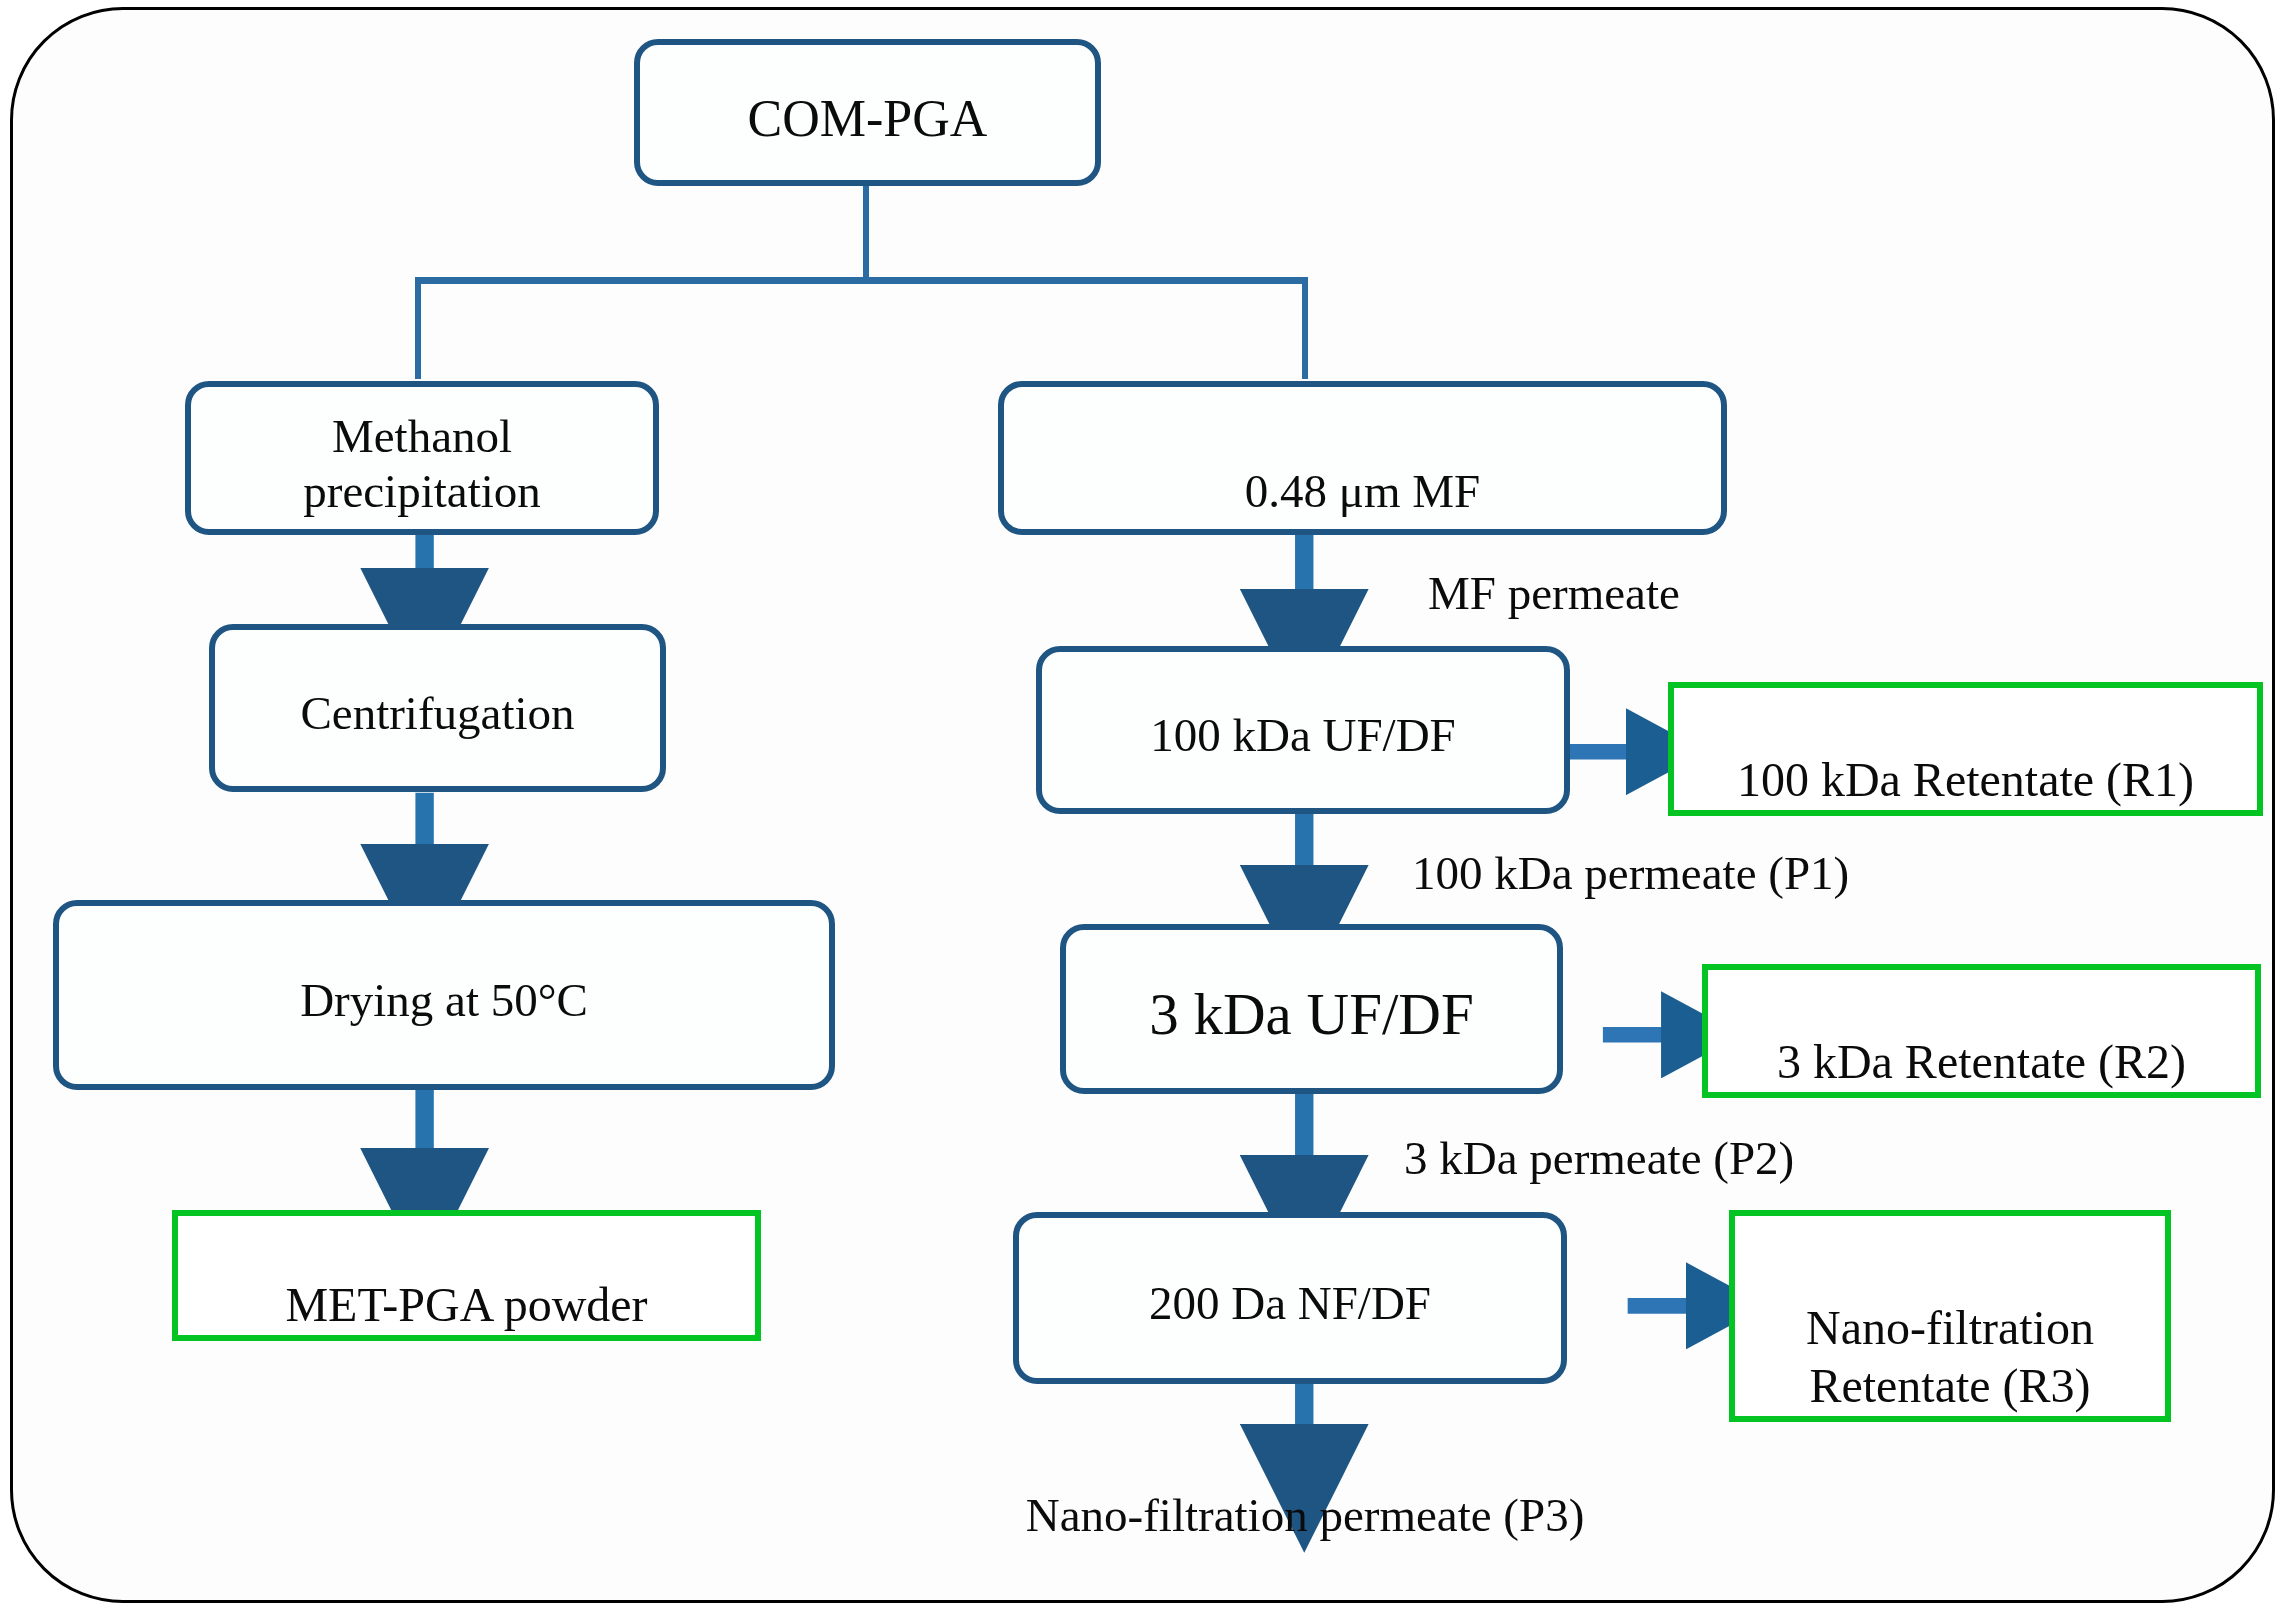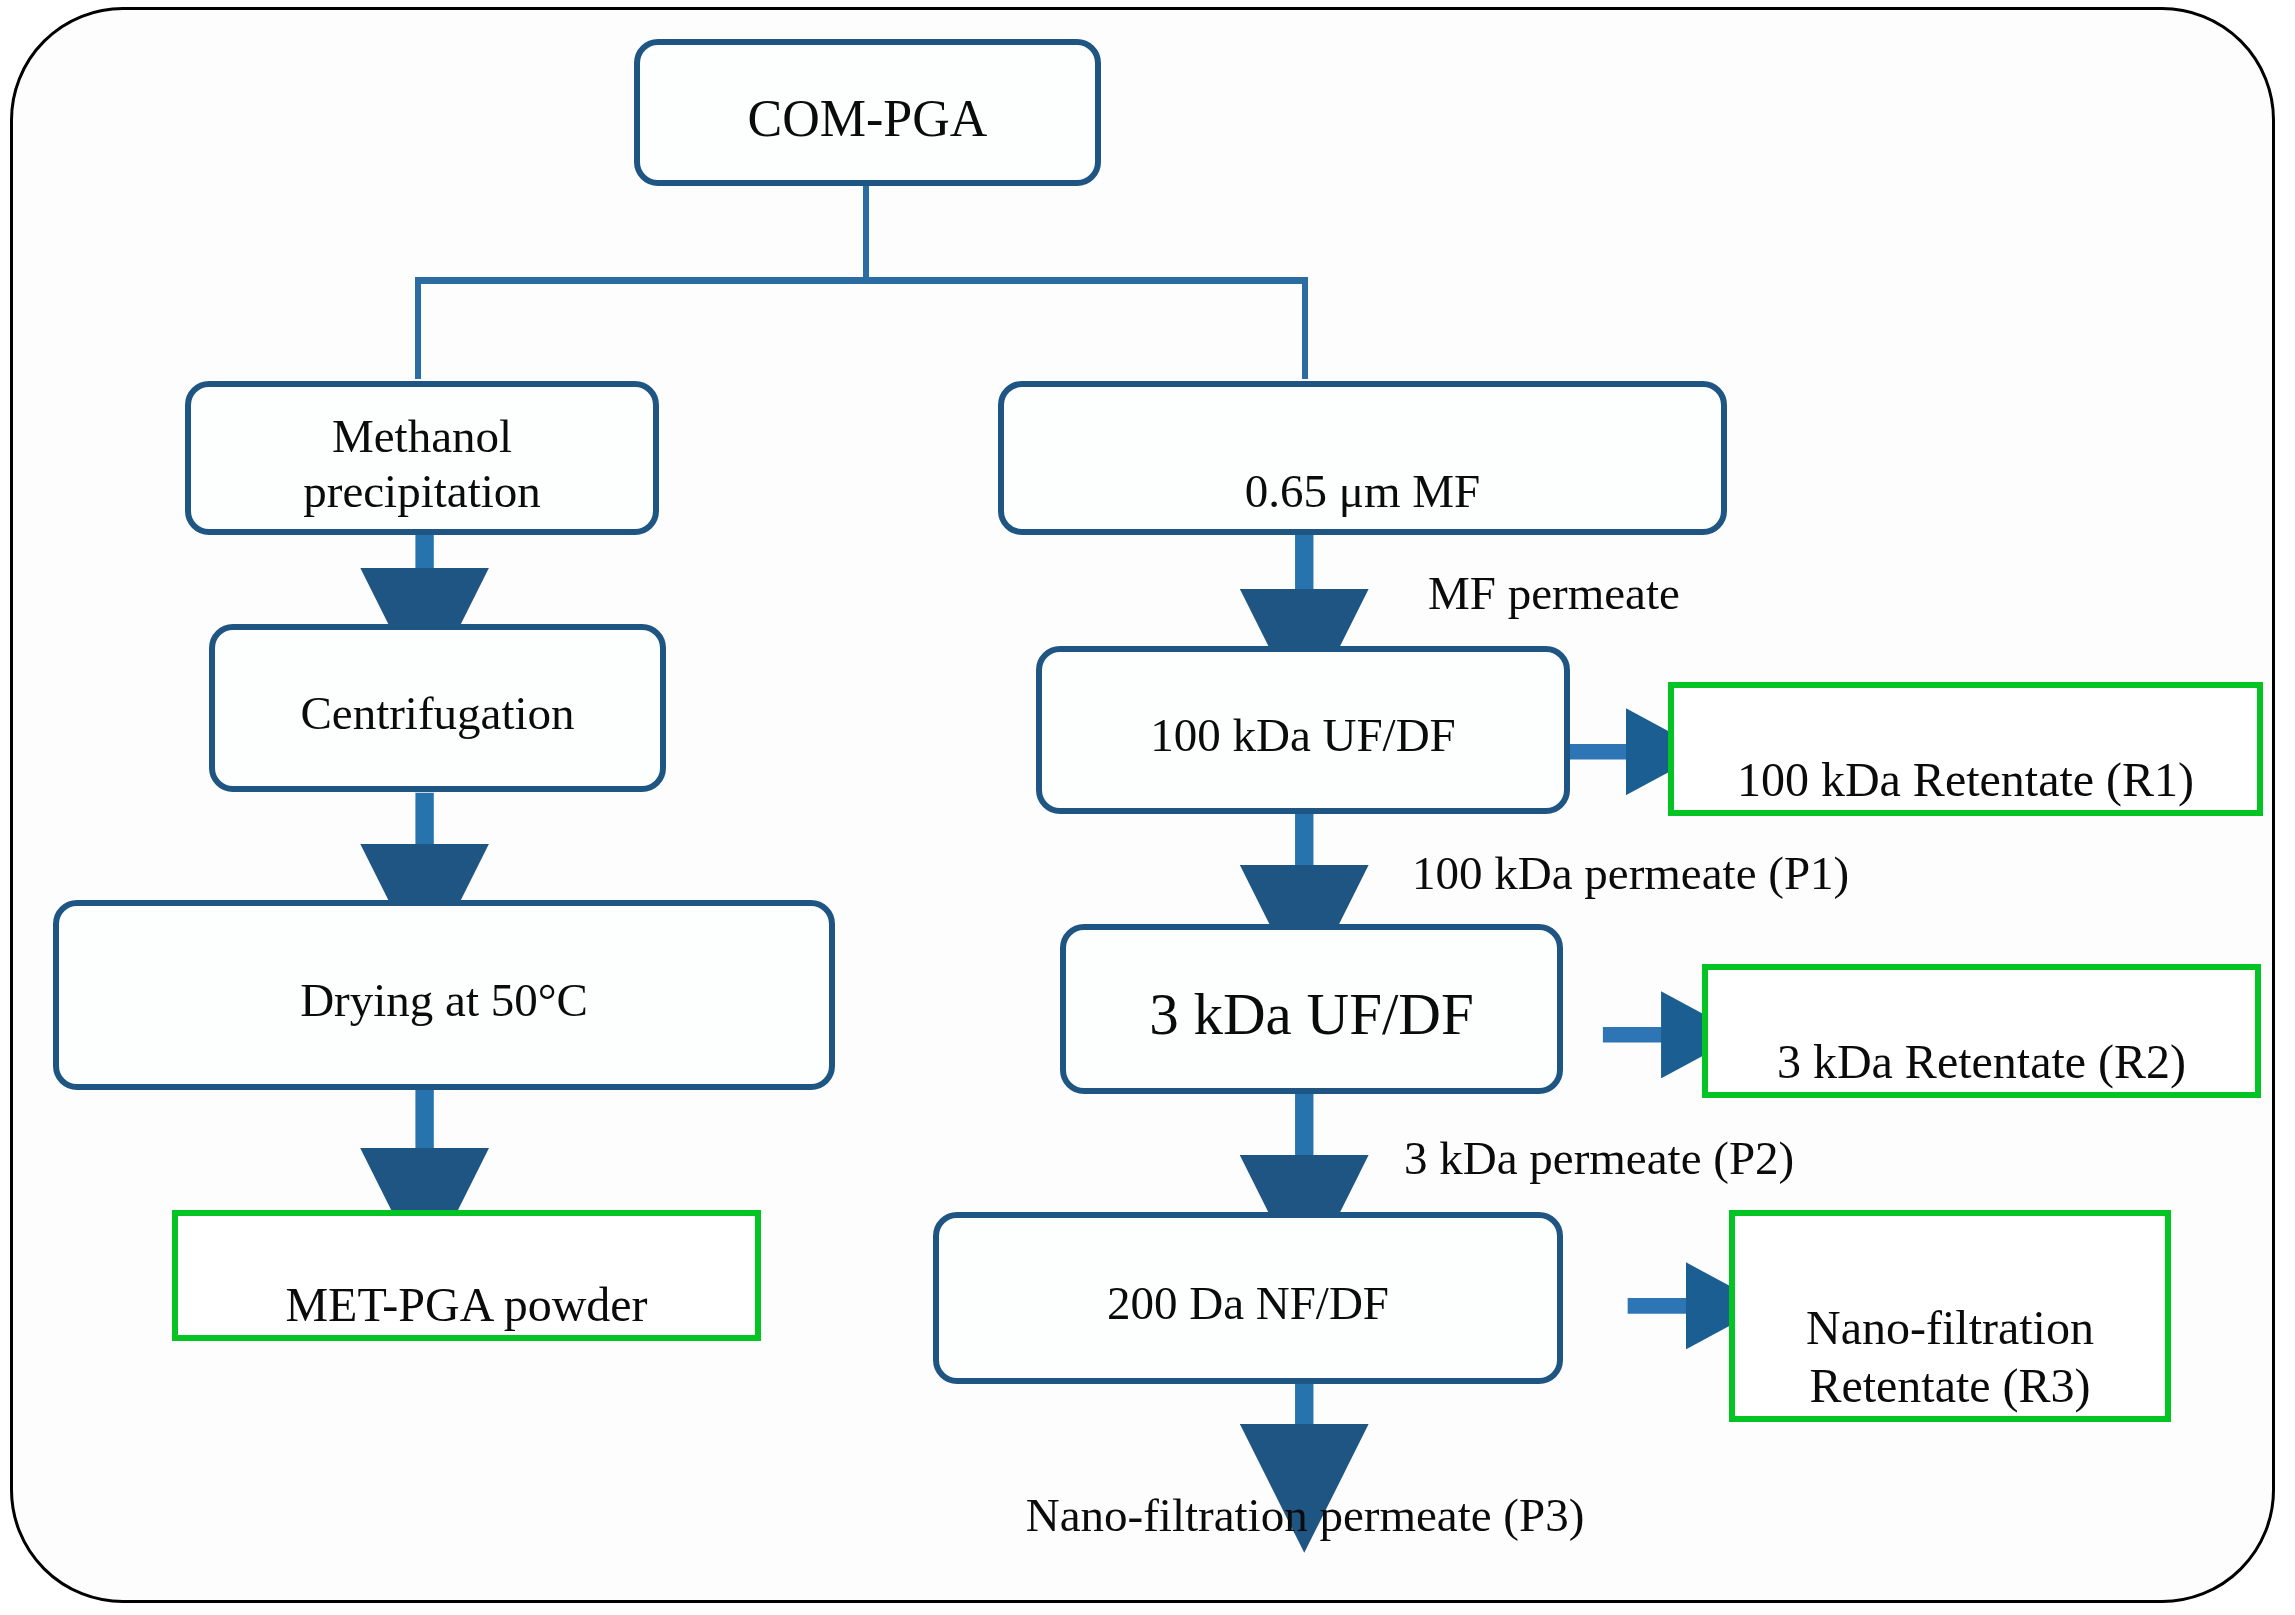--- a/index.html
+++ b/index.html
@@ -128,41 +128,41 @@
   <div class="pbox" style="left:185px; top:381px; width:474px; height:154px; font-size:47px;">
     <span class="txt">
       <span>Methanol</span><br>
       <span>precipitation</span>
     </span>
   </div>
 
   <div class="pbox" style="left:998px; top:381px; width:729px; height:154px; font-size:47px;">
     <span class="txt">
       <br>
-      <span>0.65 μm MF</span>
+      <span>0.48 μm MF</span>
     </span>
   </div>
 
   <div class="pbox" style="left:209px; top:624px; width:457px; height:168px; font-size:47px;">
     <span class="txt">Centrifugation</span>
   </div>
 
   <div class="pbox" style="left:1036px; top:646px; width:534px; height:168px; font-size:47px;">
     <span class="txt">100 kDa UF/DF</span>
   </div>
 
   <div class="pbox" style="left:53px; top:900px; width:782px; height:190px; font-size:47px;">
     <span class="txt">Drying at 50°C</span>
   </div>
 
   <div class="pbox" style="left:1060px; top:924px; width:503px; height:170px; font-size:59px;">
     <span class="txt">3 kDa UF/DF</span>
   </div>
 
-  <div class="pbox" style="left:933px; top:1212px; width:630px; height:172px; font-size:47px;">
+  <div class="pbox" style="left:1013px; top:1212px; width:554px; height:172px; font-size:47px;">
     <span class="txt">200 Da NF/DF</span>
   </div>
 
   <div class="gbox" style="left:172px; top:1210px; width:589px; height:131px; font-size:48px;">
     <span class="txt">MET-PGA powder</span>
   </div>
 
   <div class="gbox" style="left:1668px; top:682px; width:595px; height:134px; font-size:48px;">
     <span class="txt">100 kDa Retentate (R1)</span>
   </div>

